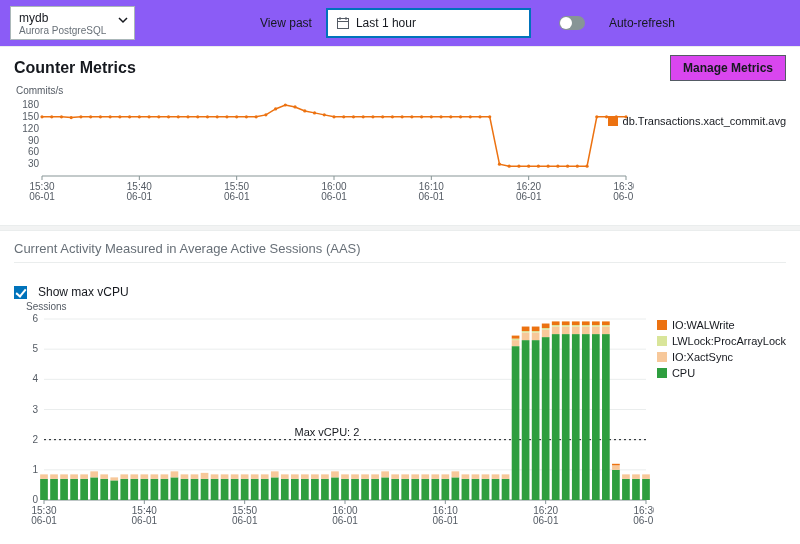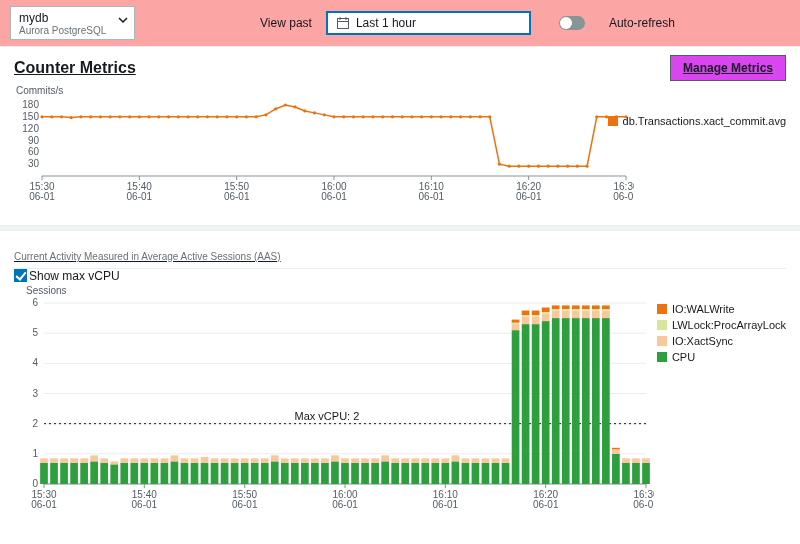--- a/index.html
+++ b/index.html
@@ -1,42 +1,42 @@
 <!DOCTYPE html>
 <html><head>
 <meta charset="utf-8">
 <style>
   * { box-sizing: border-box; margin: 0; padding: 0; }
   body { font-family: "Amazon Ember", "Helvetica Neue", Arial, sans-serif; font-size: 12px; color: #16191f; background: #fff; width: 800px; }
-  .topbar { display: flex; align-items: center; padding: 6px 10px; background: #fca5a5; border-bottom: 1px solid #eaeded; gap: 10px; }
+  .topbar { display: flex; align-items: center; padding: 6px 10px; background: #8b5cf6; border-bottom: 1px solid #eaeded; gap: 10px; }
   .dbselect { display: flex; flex-direction: column; justify-content: center; width: 125px; height: 34px; background: #fff; border: 1px solid #aab7b8; position: relative; padding: 2px 8px; }
   .dbselect .name { font-size: 12px; font-weight: 400; }
   .dbselect .engine { font-size: 10px; color: #687078; }
   .dbselect .chev { position: absolute; right: 6px; top: 8px; }
   .spacer { flex: 1; }
   .viewpast-label { font-size: 12px; color: #16191f; margin-right: 4px; }
-  .viewpast { display: flex; align-items: center; gap: 6px; width: 205px; height: 24px; border: 2px solid #0073bb; background: #fff; padding: 0 8px; }
+  .viewpast { display: flex; align-items: center; gap: 6px; width: 205px; height: 30px; border: 2px solid #0073bb; background: #fff; padding: 0 8px; }
   .toggle { display: flex; align-items: flex-end; gap: 24px; margin-left: 18px; }
   .toggle-track { width: 26px; height: 14px; border-radius: 7px; background: #879596; position: relative; }
   .toggle-knob { position: absolute; left: 1px; top: 1px; width: 12px; height: 12px; border-radius: 50%; background: #fff; }
   .section { padding: 8px 14px 14px; }
-  .section-head { display: flex; align-items: center; margin-bottom: 6px; text-decoration: underline; }
+  .section-head { display: flex; align-items: center; margin-bottom: 6px; }
   .section-title { font-size: 16px; font-weight: 700; }
-  .section-sub { font-size: 10px; color: #687078; margin-top: 12px; }
+  .section-sub { font-size: 13px; color: #687078; margin-top: 2px; }
   .btn { background: #d946ef; border: 1px solid #545b64; padding: 5px 12px; font-size: 12px; font-weight: 700; color: #16191f; display: inline-flex; align-items: center; gap: 6px; }
   .btn-plain { font-weight: 400; }
   .controls { display: flex; gap: 6px; margin-left: auto; }
   .divider { height: 1px; background: #eaeded; margin: 0; }
   .thick-divider { height: 6px; background: #f2f3f3; border-top: 1px solid #eaeded; border-bottom: 1px solid #eaeded; }
   .chart-area { position: relative; margin-top: 4px; text-decoration: underline; }
   .ylab { font-size: 10px; color: #545b64; position: absolute; }
   .legend-right { position: absolute; right: 0; top: 0; display: flex; flex-direction: column; gap: 4px; font-size: 11px; }
   .legend-item { display: flex; align-items: center; gap: 5px; }
   .swatch { width: 10px; height: 10px; }
-  .checkbox-row { display: flex; align-items: flex-start; gap: 2px; margin: 0 0 6px; font-size: 12px; }
+  .checkbox-row { display: flex; align-items: flex-end; gap: 11px; margin: 22px 0 6px; font-size: 12px; }
   .cb { width: 13px; height: 13px; border: 1px solid #0073bb; background: #0073bb; position: relative; }
   .cb::after { content: ""; position: absolute; left: 3px; top: 0px; width: 4px; height: 8px; border: solid #fff; border-width: 0 2px 2px 0; transform: rotate(40deg); }
   svg { display: block; }
 </style>
 </head>
 <body>
 
 <div class="topbar">
   <div class="dbselect">
     <span class="name">mydb</span>

